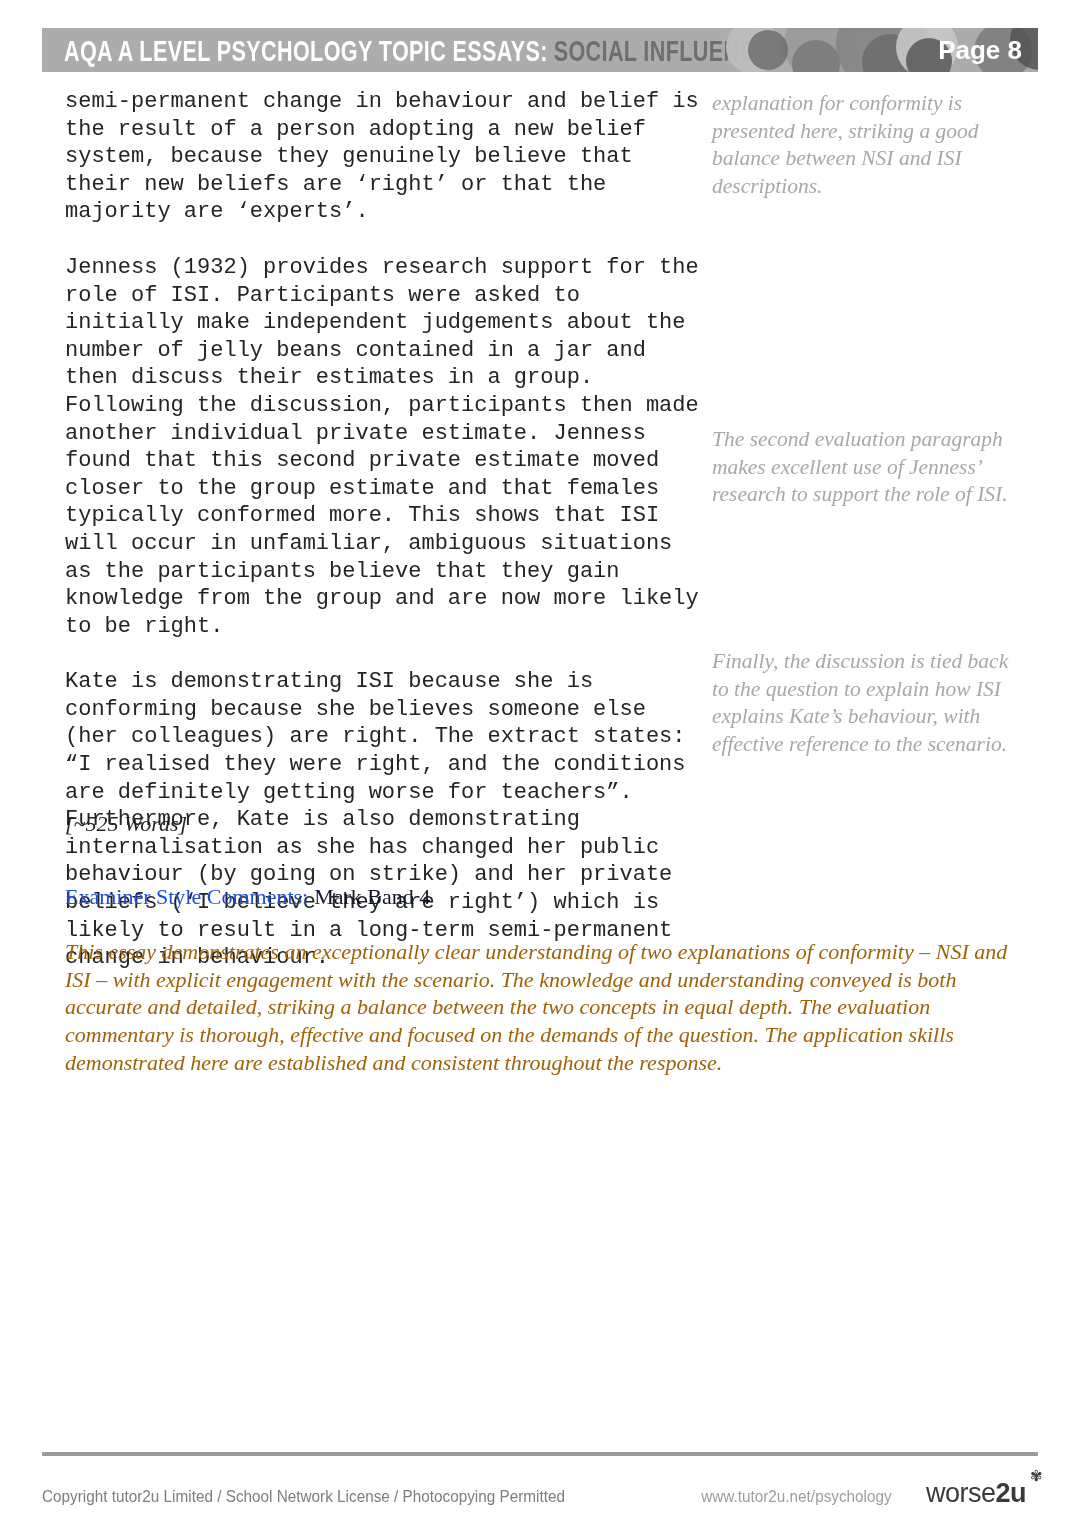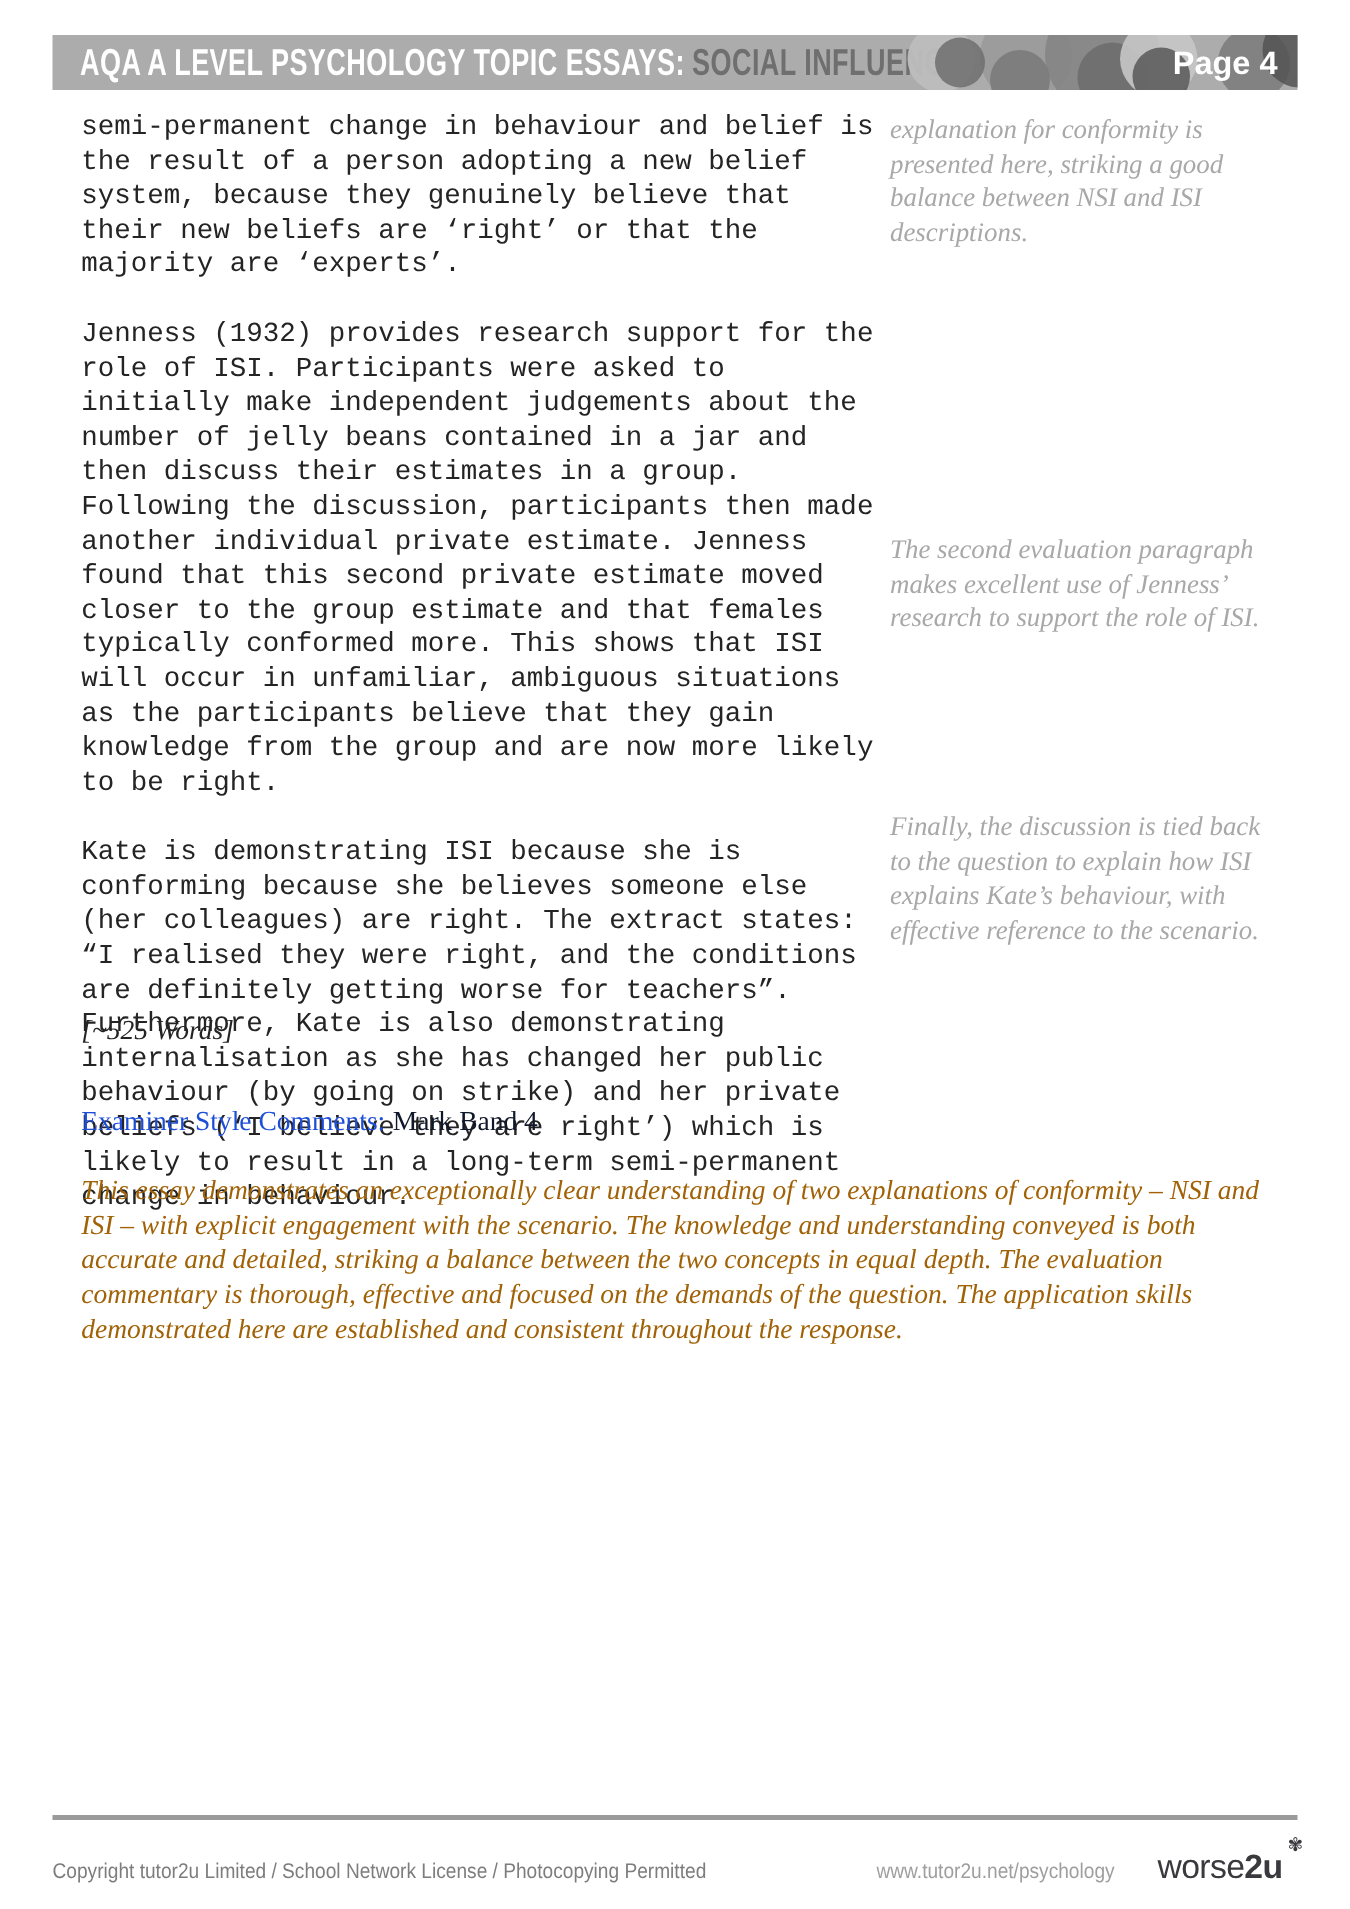--- a/index.html
+++ b/index.html
@@ -165,21 +165,21 @@
       <i class="bub b3"></i>
       <i class="bub b2"></i>
       <i class="bub b5"></i>
       <i class="bub b4"></i>
       <i class="bub b6"></i>
       <i class="bub b7"></i>
       <i class="bub b8"></i>
       <i class="bub b10"></i>
       <i class="bub b11"></i>
     </div>
-    <div class="page-num">Page 4</div>
+    <div class="page-num">Page 8</div>
   </header>
 
   <main class="essay-col">
     <p>semi-permanent change in behaviour and belief is the result of a person adopting a new belief system, because they genuinely believe that their new beliefs are ‘right’ or that the majority are ‘experts’.</p>
     <p>Jenness (1932) provides research support for the role of ISI. Participants were asked to initially make independent judgements about the number of jelly beans contained in a jar and then discuss their estimates in a group. Following the discussion, participants then made another individual private estimate. Jenness found that this second private estimate moved closer to the group estimate and that females typically conformed more. This shows that ISI will occur in unfamiliar, ambiguous situations as the participants believe that they gain knowledge from the group and are now more likely to be right.</p>
     <p>Kate is demonstrating ISI because she is conforming because she believes someone else (her colleagues) are right. The extract states: “I realised they were right, and the conditions are definitely getting worse for teachers”. Furthermore, Kate is also demonstrating internalisation as she has changed her public behaviour (by going on strike) and her private beliefs (‘I believe they are right’) which is likely to result in a long-term semi-permanent change in behaviour.</p>
   </main>
 
   <aside class="note note-1">explanation for conformity is presented here, striking a good balance between NSI and ISI descriptions.</aside>
   <aside class="note note-3">Finally, the discussion is tied back to the question to explain how ISI explains Kate’s behaviour, with effective reference to the scenario.</aside>

